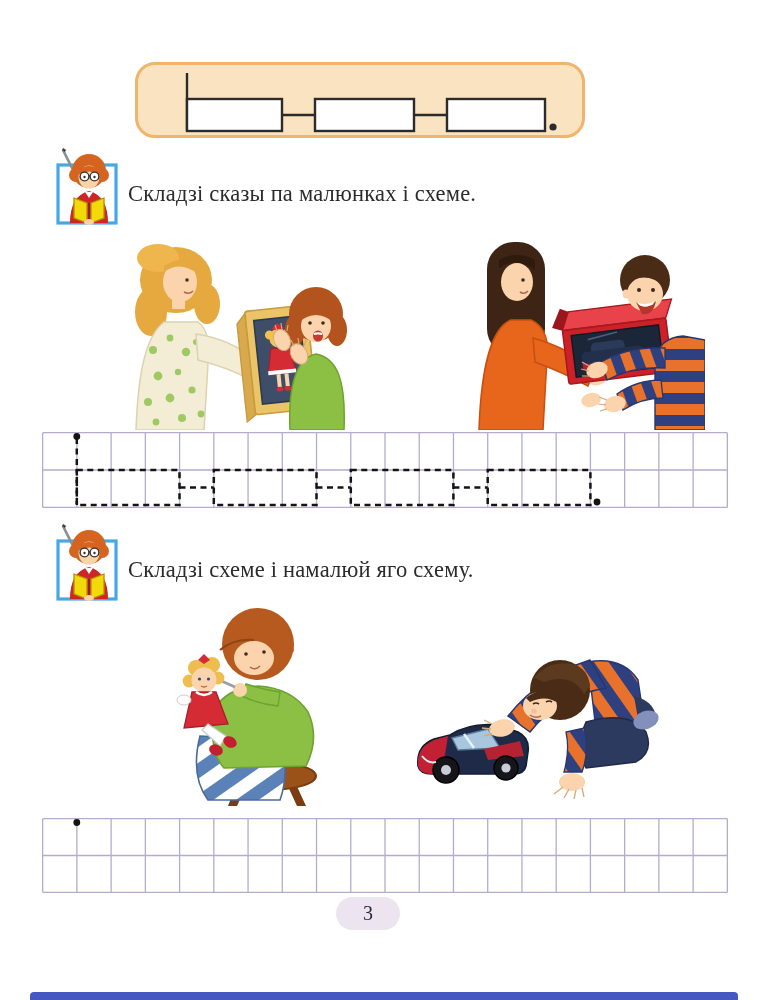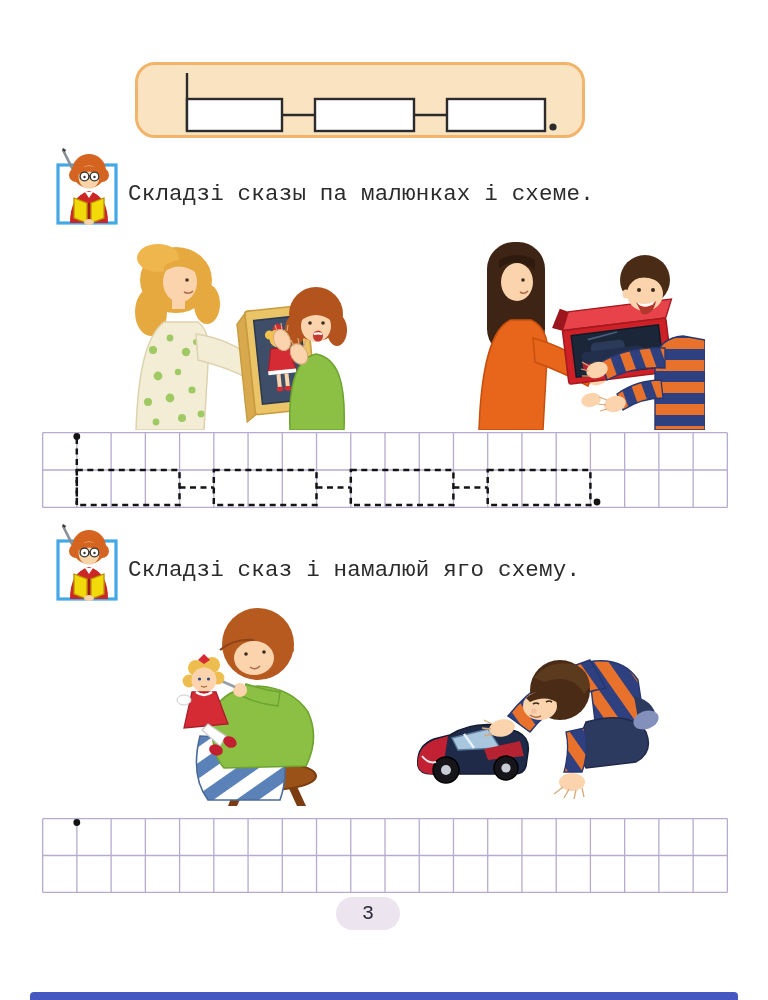--- a/index.html
+++ b/index.html
@@ -1,18 +1,18 @@
 <!DOCTYPE html>
 <html><head>
 <meta charset="utf-8">
 <style>
   html,body{margin:0;padding:0;background:#ffffff;}
   .page{
     position:relative;width:768px;height:1000px;background:#ffffff;overflow:hidden;
-    font-family:Liberation Mono, monospace;color:#2b2b2b;
+    font-family:Liberation Serif, serif;color:#2b2b2b;
   }
   
   .scheme-box{
     position:absolute;left:135px;top:62px;width:450px;height:76px;
     background:#fae3c1;border:3px solid #f2b46a;border-radius:20px;box-sizing:border-box;
   }
   .scheme-box svg{position:absolute;left:0;top:0;}
   
   .task-row{position:absolute;left:50px;display:flex;align-items:center;}
   .task-row .icon-wrap{width:70px;height:78px;flex:0 0 auto;}
@@ -271,21 +271,21 @@
         <circle cx="34.5" cy="29" r="1.2" fill="#333"></circle>
         <circle cx="44.5" cy="29" r="1.2" fill="#333"></circle>
         <path d="M20 75 Q20 48 39 43 Q58 48 58 75 Z" fill="#cc2626"></path>
         <path d="M35 44 L39 50 L43 44 Z" fill="#ffffff"></path>
         <path d="M24 50 L37 55 L37 75 L24 70 Z" fill="#f2d90a" stroke="#b89000" stroke-width="1.3"></path>
         <path d="M54 50 L41 55 L41 75 L54 70 Z" fill="#f2d90a" stroke="#b89000" stroke-width="1.3"></path>
         <line x1="39" y1="55" x2="39" y2="75" stroke="#a01c1c" stroke-width="2"></line>
         <ellipse cx="39" cy="74" rx="5" ry="3" fill="#fbd3a8"></ellipse>
       </svg>
     </div>
-    <div class="task-text">Складзі сказ і намалюй яго схему.</div>
+    <div class="task-text">Складзі схеме і намалюй яго схему.</div>
   </div>
 
   <svg class="illo" style="left:108px;top:588px;" width="252" height="218" viewBox="0 0 252 218">
     <defs>
       <pattern id="skirtSt" patternUnits="userSpaceOnUse" width="26" height="26" patternTransform="rotate(-35)">
         <rect width="26" height="13" fill="#ffffff"></rect>
           <rect y="13" width="26" height="13" fill="#5b82b8"></rect>
       </pattern>
     </defs>
     <polygon points="130,192 120,218 129,218 140,194" fill="#7a3c10"></polygon>

